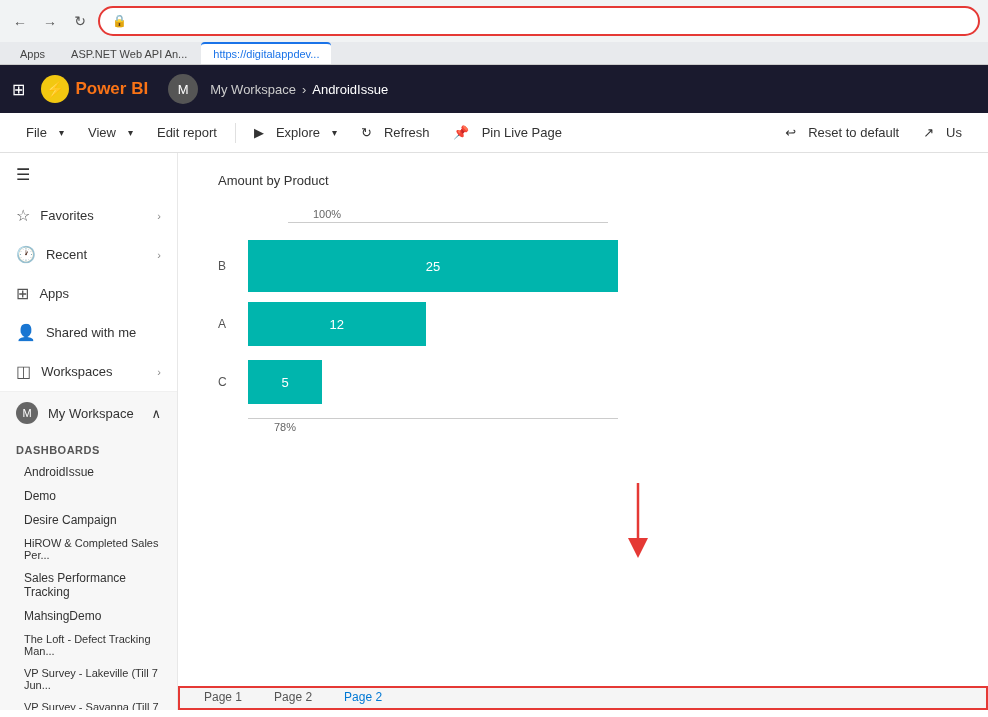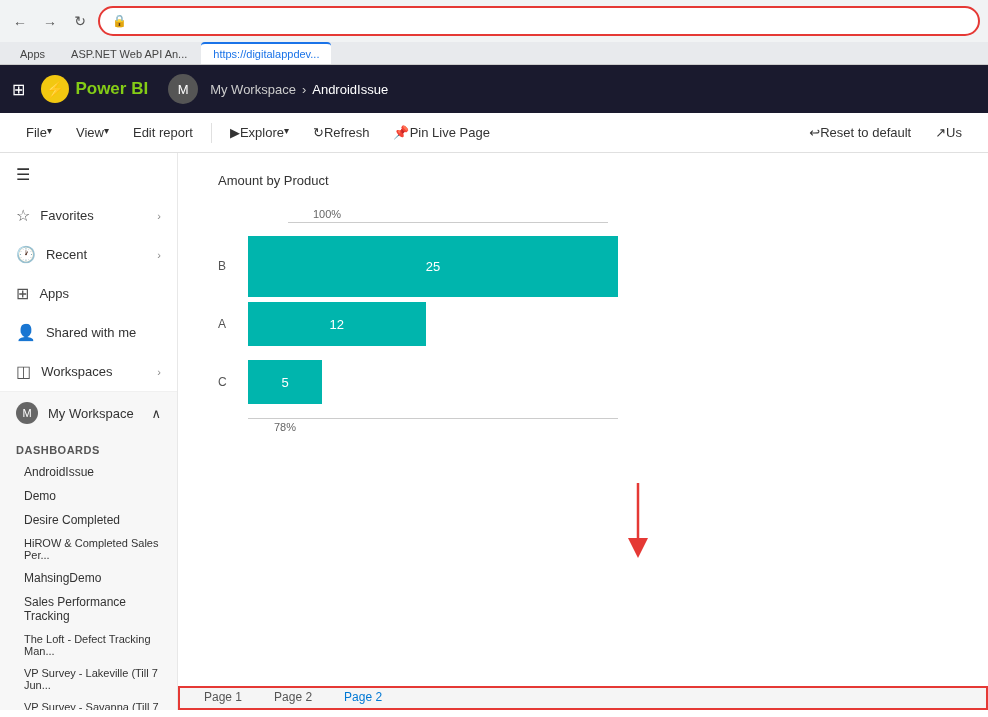--- a/index.html
+++ b/index.html
@@ -18,30 +18,30 @@
 
     
     .app { display: flex; flex-direction: column; height: calc(100vh - 72px); }
 
     
     .topnav { background: #1a1a2e; color: #fff; display: flex; align-items: center; padding: 0 12px; height: 48px; gap: 12px; }
     .waffle-icon { color: #fff; font-size: 16px; cursor: pointer; margin-right: 4px; }
     .powerbi-logo { display: flex; align-items: center; gap: 6px; }
     .powerbi-logo-circle { width: 28px; height: 28px; background: #f2c811; border-radius: 50%; display: flex; align-items: center; justify-content: center; }
     .powerbi-logo-circle span { font-size: 16px; font-weight: bold; color: #1a1a2e; }
-    .powerbi-brand { font-size: 17px; font-weight: 400; color: #84cc16; }
+    .powerbi-brand { font-size: 17px; font-weight: 400; color: #f97316; }
     .powerbi-brand span { font-weight: 700; }
     .topnav-user { display: flex; align-items: center; gap: 8px; margin-left: 8px; }
     .user-avatar { width: 30px; height: 30px; border-radius: 50%; background: #555; display: flex; align-items: center; justify-content: center; color: #fff; font-size: 13px; }
     .breadcrumb { display: flex; align-items: center; gap: 6px; font-size: 13px; color: #ccc; }
     .breadcrumb-current { color: #fff; font-weight: 500; }
 
     
     .toolbar { background: #fff; border-bottom: 1px solid #e0e0e0; display: flex; align-items: center; padding: 4px 16px; gap: 4px; height: 40px; }
-    .toolbar-btn { display: flex; gap: 0; padding: 4px 10px; border: none; background: none; cursor: pointer; font-size: 13px; color: #333; border-radius: 3px; }
+    .toolbar-btn { display: flex; align-items: center; gap: 12px; padding: 4px 10px; border: none; background: none; cursor: pointer; font-size: 13px; color: #333; border-radius: 3px; }
     .toolbar-btn .chevron { font-size: 10px; }
     .toolbar-divider { width: 1px; height: 20px; background: #e0e0e0; margin: 0 4px; }
     .toolbar-right { margin-left: auto; display: flex; align-items: center; gap: 4px; }
 
     
     .main-layout { display: flex; flex: 1; overflow: hidden; }
 
     
     .sidebar { width: 178px; background: #fff; border-right: 1px solid #e8e8e8; display: flex; flex-direction: column; overflow-y: auto; flex-shrink: 0; }
     .sidebar-hamburger { padding: 12px 16px; cursor: pointer; font-size: 16px; color: #333; }
@@ -185,24 +185,24 @@
             <span>M</span>
           </div>
           <span style="flex:1; font-size:13px;">My Workspace</span>
           <span>∧</span>
         </div>
 
         <div class="sidebar-sub-section">
           <div class="sidebar-sub-label">DASHBOARDS</div>
           <div class="sidebar-sub-item">AndroidIssue</div>
           <div class="sidebar-sub-item">Demo</div>
-          <div class="sidebar-sub-item">Desire Completed</div>
+          <div class="sidebar-sub-item">Desire Campaign</div>
           <div class="sidebar-sub-item" style="font-size:11px;">HiROW &amp; Completed Sales Per...</div>
+          <div class="sidebar-sub-item">Sales Performance Tracking</div>
           <div class="sidebar-sub-item">MahsingDemo</div>
-          <div class="sidebar-sub-item">Sales Performance Tracking</div>
           <div class="sidebar-sub-item" style="font-size:11px;">The Loft - Defect Tracking Man...</div>
           <div class="sidebar-sub-item" style="font-size:11px;">VP Survey - Lakeville (Till 7 Jun...</div>
           <div class="sidebar-sub-item" style="font-size:11px;">VP Survey - Savanna (Till 7 Jun...</div>
         </div>
 
       </div>
 
     </div>
 
     <div class="content">
@@ -212,21 +212,21 @@
         <div style="position:relative; width:400px; padding-top: 20px;">
 
           <div style="position:absolute; top:4px; left:95px; font-size:11px; color:#666;">100%</div>
 
           <div style="position:absolute; top:18px; left:70px; right:10px; border-top:1px solid #ccc;"></div>
 
           <div style="margin-top:20px;">
 
             <div style="display:flex; align-items:center; margin-bottom:14px; height:44px;">
               <div style="width:20px; font-size:12px; color:#555; margin-right:10px;">B</div>
-              <div style="position:relative; flex:1; height:61px;">
+              <div style="position:relative; flex:1; height:52px;">
                 <div style="width:100%; height:100%; background:#00b5ad; display:flex; align-items:center; justify-content:center; color:#fff; font-size:13px; font-weight:500;">25</div>
               </div>
             </div>
 
             <div style="display:flex; align-items:center; margin-bottom:14px; height:44px;">
               <div style="width:20px; font-size:12px; color:#555; margin-right:10px;">A</div>
               <div style="position:relative; flex:1; height:44px;">
                 <div style="width:48%; height:100%; background:#00b5ad; display:flex; align-items:center; justify-content:center; color:#fff; font-size:13px; font-weight:500;">12</div>
               </div>
             </div>

